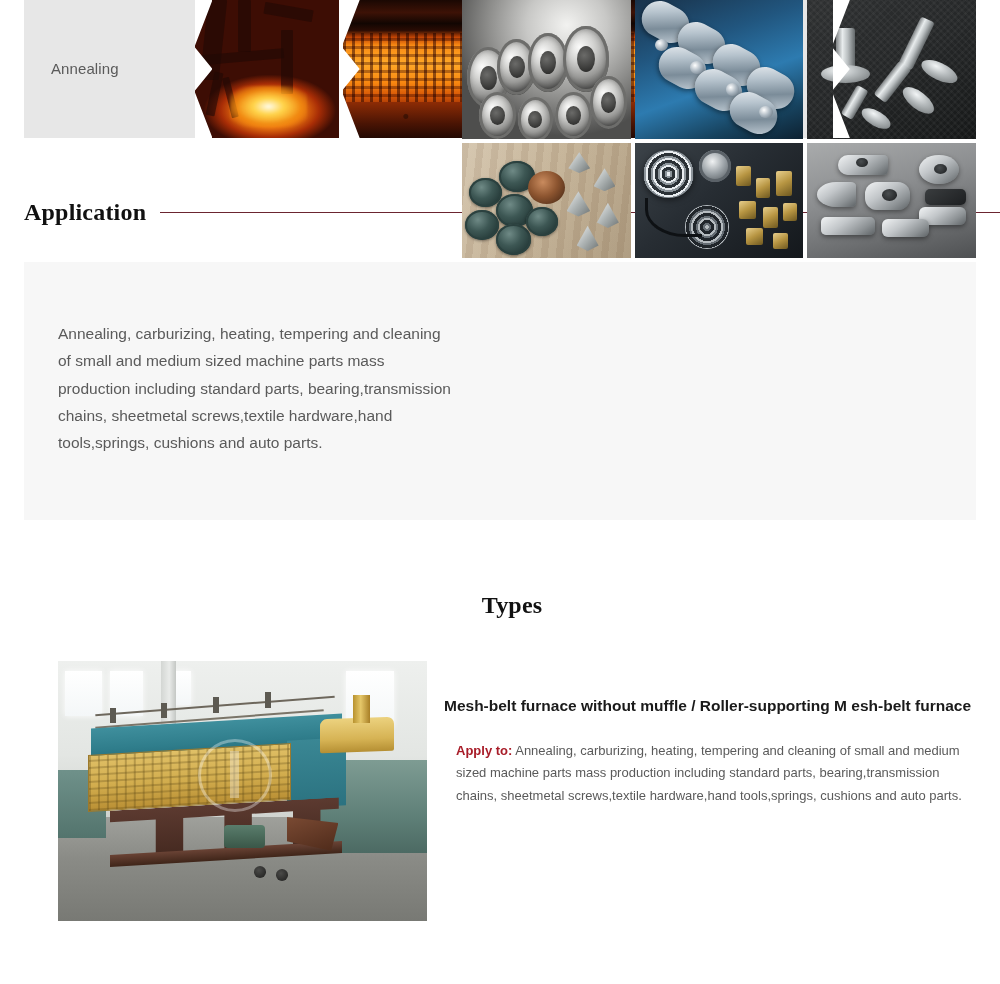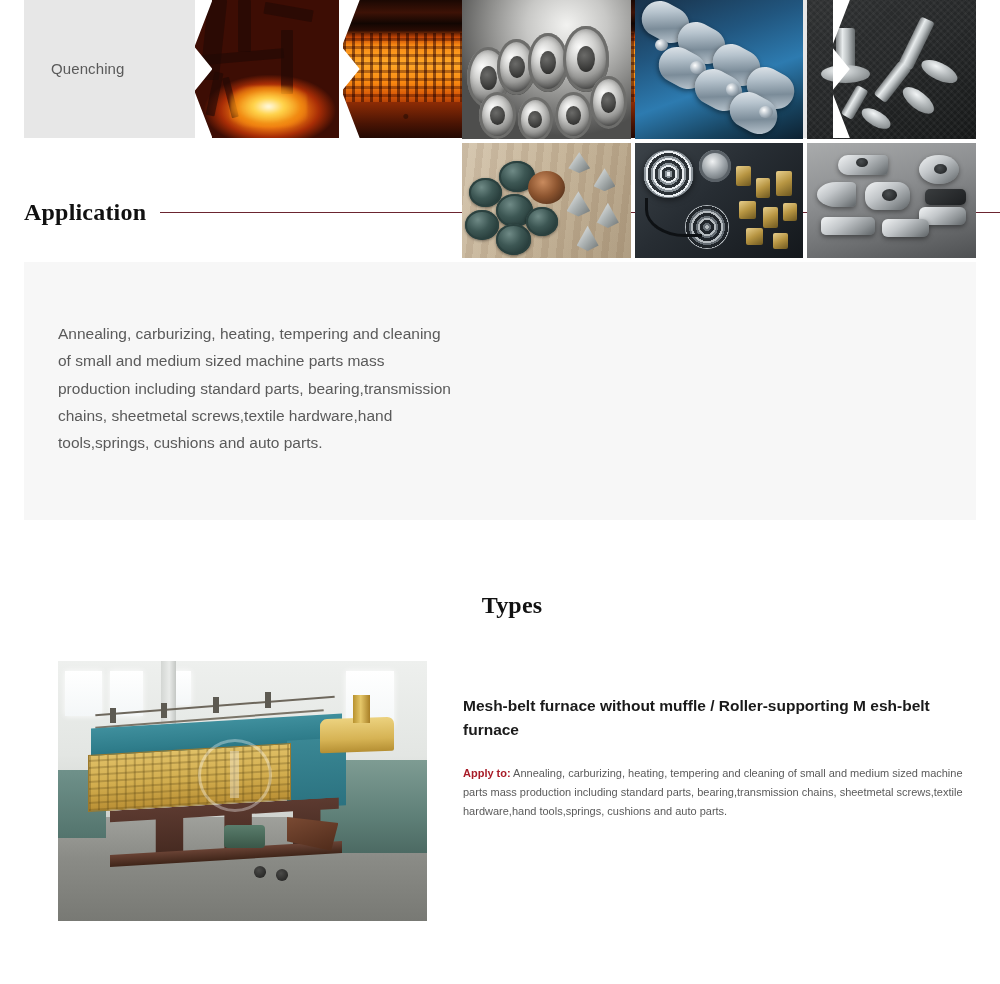--- a/index.html
+++ b/index.html
@@ -365,21 +365,21 @@
   .thumb-autoparts .hl2 { left: 44%; top: 40%; width: 9%; height: 10%; }
   .thumb-autoparts .hl3 { left: 29%; top: 13%; width: 7%; height: 8%; }
 
   
   .type-row {
     position: absolute;
     left: 58px;
     top: 661px;
     width: 918px;
     display: flex;
-    gap: 36px;
+    gap: 17px;
   }
   .type-photo-wrap { flex: 0 0 369px; height: 260px; position: relative; }
 
   
   .furnace-photo {
     position: absolute; inset: 0; overflow: hidden;
     background: linear-gradient(180deg, #e7e9e6 0%, #dcdedb 44%, #b9bab5 60%, #8e8f8a 78%, #6f706c 100%);
   }
   .furnace-photo .wall {
     position: absolute; left: 0; top: 0; width: 100%; height: 62%;
@@ -497,37 +497,37 @@
 
   .type-info { flex: 1 1 auto; padding-top: 33px; }
   .type-title {
     font-size: 15.5px;
     font-weight: bold;
     color: #1a1a1a;
     line-height: 1.55;
     margin: 0 0 22px 0;
   }
   .type-apply {
-    font-size: 11px;
+    font-size: 13px;
     line-height: 1.72;
     color: #5a5a5a;
-    margin: 0;
+    margin: 12px;
   }
   .type-apply .apply-label {
     color: #a81c28;
     font-weight: bold;
   }
 </style>
 </head>
 <body>
 
 <div class="process-banner">
 
   <div class="process-step">
-    <div class="process-label">Quenching</div>
+    <div class="process-label">Annealing</div>
     <div class="process-photo photo-tempering">
       <span class="bar b1"></span>
         <span class="bar b2"></span>
         <span class="bar b3"></span>
       <span class="bar b4"></span>
         <span class="bar b5"></span>
         <span class="bar b6"></span>
       <span class="bar b7"></span>
         <span class="glow"></span>
     </div>

